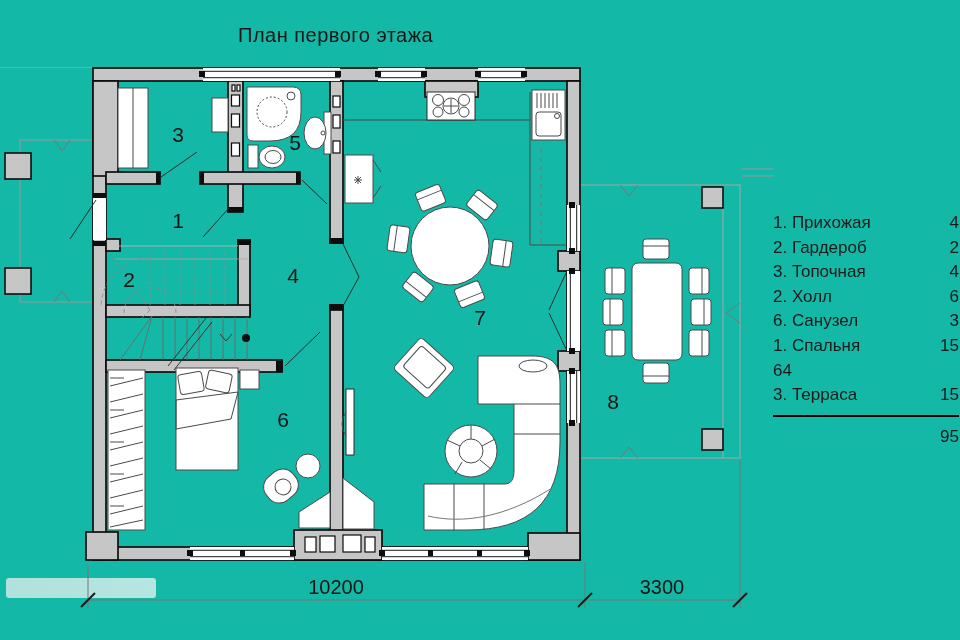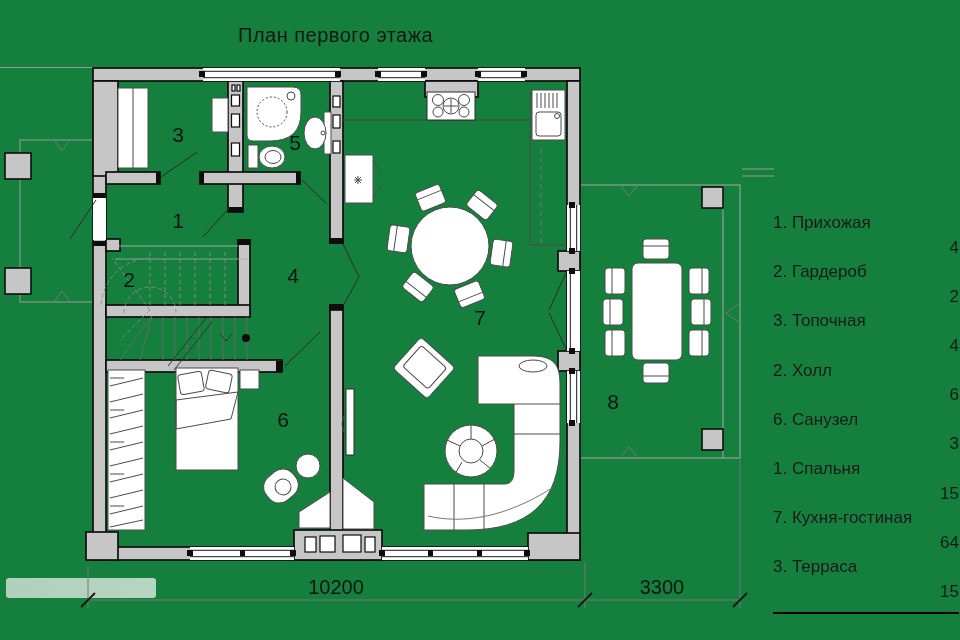--- a/index.html
+++ b/index.html
@@ -1,21 +1,21 @@
 <!DOCTYPE html>
 <html><head>
 <meta charset="utf-8">
 <style>
   html,body{margin:0;padding:0;background:#fff;}
-  .stage{position:relative;width:960px;height:640px;background:#15803d;overflow:hidden;
+  .stage{position:relative;width:960px;height:640px;background:#14b8a6;overflow:hidden;
          font-family:"Liberation Sans", sans-serif;color:#1a1a1a;}
   .plan-title{position:absolute;left:238px;top:24px;font-size:20px;letter-spacing:0.5px;color:#161616;}
   .plan-svg{position:absolute;left:0;top:0;}
   .legend{position:absolute;left:773px;top:211px;width:186px;}
-  .legend-row{display:flex;justify-content:space-between;font-size:17px;line-height:24.6px;white-space:nowrap;flex-direction:column;}
+  .legend-row{display:flex;justify-content:space-between;font-size:17px;line-height:24.6px;white-space:nowrap;}
   .legend-area{text-align:right;}
   .legend-rule{border-top:2px solid #000;margin-top:7px;}
   .legend-total{text-align:right;font-size:17px;margin-top:10px;}
   .watermark-smudge{position:absolute;left:6px;top:578px;width:150px;height:20px;
                     background:linear-gradient(90deg,#f3f3f3,#fafafa);opacity:.7;border-radius:3px;}
   svg text{font-family:"Liberation Sans", sans-serif;}
   .room-num{font-size:21px;fill:#141414;}
   .dim-text{font-size:20px;fill:#141414;text-anchor:middle;}
 </style>
 </head>
@@ -398,23 +398,23 @@
     </div>
     <div class="legend-row">
       <span class="legend-name">6. Санузел</span>
       <span class="legend-area">3</span>
     </div>
     <div class="legend-row">
       <span class="legend-name">1. Спальня</span>
       <span class="legend-area">15</span>
     </div>
     <div class="legend-row">
-      <span class="legend-name">7. Кухня-гостиная</span>
       <span class="legend-area">64</span>
     </div>
     <div class="legend-row">
       <span class="legend-name">3. Терраса</span>
       <span class="legend-area">15</span>
     </div>
     <div class="legend-rule"></div>
+    <div class="legend-total">95</div>
   </div>
 
 </div>
 
 </body></html>

